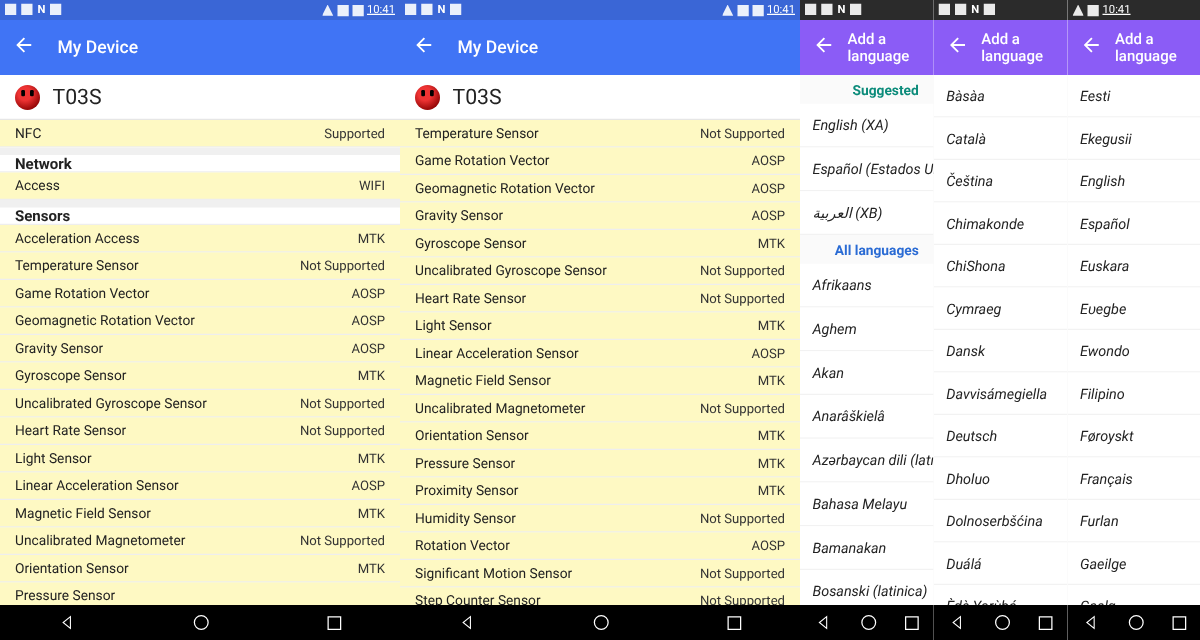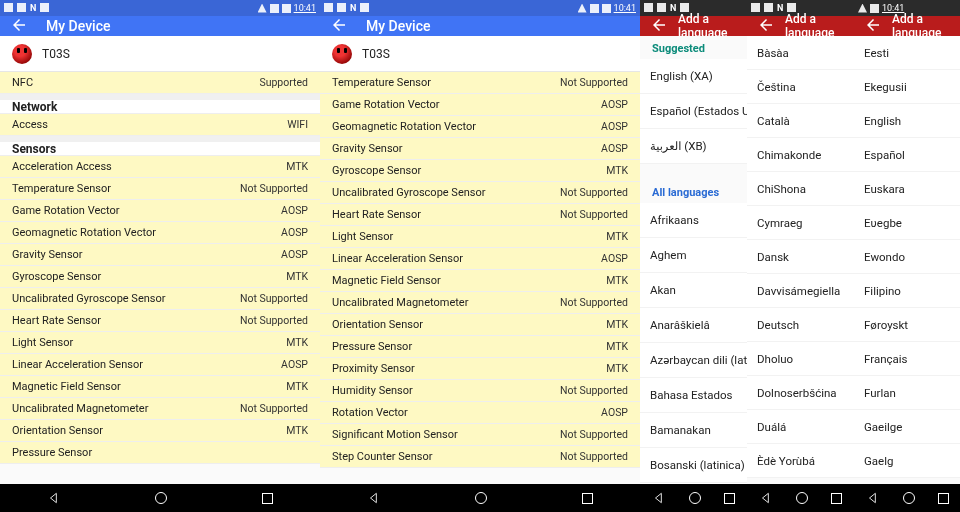--- a/index.html
+++ b/index.html
@@ -14,42 +14,42 @@
   
   .statusbar { height: 16px; background: #000; color: #fff; display: flex; align-items: center; font-size: 9px; padding: 0 4px; }
   .statusbar.blue { background: #3a66d6; }
   .statusbar.dark { background: #2b2b2b; }
   .sb-left { display: flex; gap: 4px; }
   .sb-right { margin-left: auto; display: flex; gap: 3px; align-items: center; text-decoration: underline; }
   .sb-ico { width: 9px; height: 9px; background: #fff; opacity: .9; }
   .sb-ico.shape { clip-path: polygon(50% 0,100% 100%,0 100%); }
 
   
-  .appbar { height: 20px; background: #4074f5; color: #fff; display: flex; align-items: center; padding: 0 10px; font-size: 14px; font-weight: 500; }
+  .appbar { height: 44px; background: #4074f5; color: #fff; display: flex; align-items: center; padding: 0 10px; font-size: 14px; font-weight: 500; }
   .appbar .back { margin-right: 18px; }
-  .appbar.dark { background: #b91c1c; }
+  .appbar.dark { background: #8b5cf6; }
   .arrow-svg { width: 18px; height: 18px; fill: #fff; }
 
   
-  .devrow { height: 36px; background: #fff; display: flex; align-items: center; padding: 0 12px; font-size: 12px; color: #222; border-bottom: 1px solid #e6e6e6; }
+  .devrow { height: 36px; background: #fff; display: flex; align-items: center; padding: 0 12px; font-size: 17px; color: #222; border-bottom: 1px solid #e6e6e6; }
   .devicon { width: 20px; height: 20px; border-radius: 50%; background: radial-gradient(circle at 40% 35%, #e33 30%, #800 80%); margin-right: 10px; position: relative; }
   .devicon::before, .devicon::after { content:""; position:absolute; width:3px; height:5px; background:#000; top:4px; border-radius:1px;}
   .devicon::before{ left:5px;} .devicon::after{ right:5px;}
 
   
   .scroll { flex: 1; overflow: hidden; background: #fafafa; }
   .row { height: 22px; display: flex; align-items: center; padding: 0 12px; font-size: 11px; color: #222; background: #fef9c3; border-bottom: 1px solid #eee; }
   .row .val { margin-left: auto; color: #333; font-size: 10.5px; }
   .section { height: 20px; display: flex; align-items: center; padding: 0 12px; font-size: 12px; font-weight: 700; color: #222; background: #fff; border-top: 6px solid #f0f0f0; border-bottom: 1px solid #eee; }
 
   
-  .lang-head { font-size: 11px; font-weight: 700; padding: 6px 12px 4px; }
+  .lang-head { font-size: 11px; font-weight: 700; padding: 6px 12px 4px; text-align: right; }
   .lang-head.sug { color: #0b8b7a; }
-  .lang-head.all { color: #2a6bd4; margin-top: 16px; }
-  .lang-item { height: 35px; display: flex; align-items: center; padding: 0 12px; font-size: 12px; color: #222; background: #fff; border-bottom: 1px solid #f2f2f2; white-space: nowrap; overflow: hidden; text-overflow: ellipsis; }
+  .lang-head.all { color: #2a6bd4; }
+  .lang-item { height: 35px; display: flex; align-items: center; padding: 0 12px; font-size: 12px; color: #222; background: #fff; border-bottom: 1px solid #f2f2f2; white-space: nowrap; overflow: hidden; text-overflow: ellipsis; font-style: italic; }
   .lang-item-row { height: 34px; }
   .langlist { flex: 1; overflow: hidden; background: #fafafa; }
 
   
   .navbar { height: 28px; background: #000; display: flex; align-items: center; justify-content: space-around; }
   .nav-ico { width: 14px; height: 14px; }
   .nav-back { fill:none; stroke:#fff; stroke-width:1.5; }
   .nav-home { width:12px; height:12px; border:1.5px solid #fff; border-radius:50%; }
   .nav-recent { width:11px; height:11px; border:1.5px solid #fff; }
 
@@ -296,21 +296,21 @@
         <div class="lang-head sug">Suggested</div>
         <div class="lang-item">English (XA)</div>
         <div class="lang-item">Español (Estados Unidos)</div>
         <div class="lang-item">العربية (XB)</div>
         <div class="lang-head all">All languages</div>
         <div class="lang-item">Afrikaans</div>
         <div class="lang-item">Aghem</div>
         <div class="lang-item">Akan</div>
         <div class="lang-item">Anarâškielâ</div>
         <div class="lang-item">Azərbaycan dili (latın)</div>
-        <div class="lang-item">Bahasa Estados</div>
+        <div class="lang-item">Bahasa Melayu</div>
         <div class="lang-item">Bamanakan</div>
         <div class="lang-item">Bosanski (latinica)</div>
         <div class="lang-item">Brezhoneg</div>
       </div>
     <div class="navbar">
       <svg class="nav-ico" viewBox="0 0 24 24">
           <path class="nav-back" d="M16 4 L6 12 L16 20 Z"></path>
         </svg>
       <span class="nav-home"></span>
       <span class="nav-recent"></span>
@@ -329,22 +329,22 @@
     <div class="appbar dark">
       <span class="back" style="margin-right:10px">
         <svg class="arrow-svg" viewBox="0 0 24 24">
             <path d="M20 11H7.8l5.6-5.6L12 4l-8 8 8 8 1.4-1.4L7.8 13H20z"></path>
           </svg>
       </span>
       <span style="font-size:12px;overflow:hidden">Add a language</span>
     </div>
     <div class="langlist" id="p4-list">
         <div class="lang-item lang-item-row">Bàsàa</div>
+        <div class="lang-item lang-item-row">Català</div>
         <div class="lang-item lang-item-row">Čeština</div>
-        <div class="lang-item lang-item-row">Català</div>
         <div class="lang-item lang-item-row">Chimakonde</div>
         <div class="lang-item lang-item-row">ChiShona</div>
         <div class="lang-item lang-item-row">Cymraeg</div>
         <div class="lang-item lang-item-row">Dansk</div>
         <div class="lang-item lang-item-row">Davvisámegiella</div>
         <div class="lang-item lang-item-row">Deutsch</div>
         <div class="lang-item lang-item-row">Dholuo</div>
         <div class="lang-item lang-item-row">Dolnoserbšćina</div>
         <div class="lang-item lang-item-row">Duálá</div>
         <div class="lang-item lang-item-row">Èdè Yorùbá</div>

